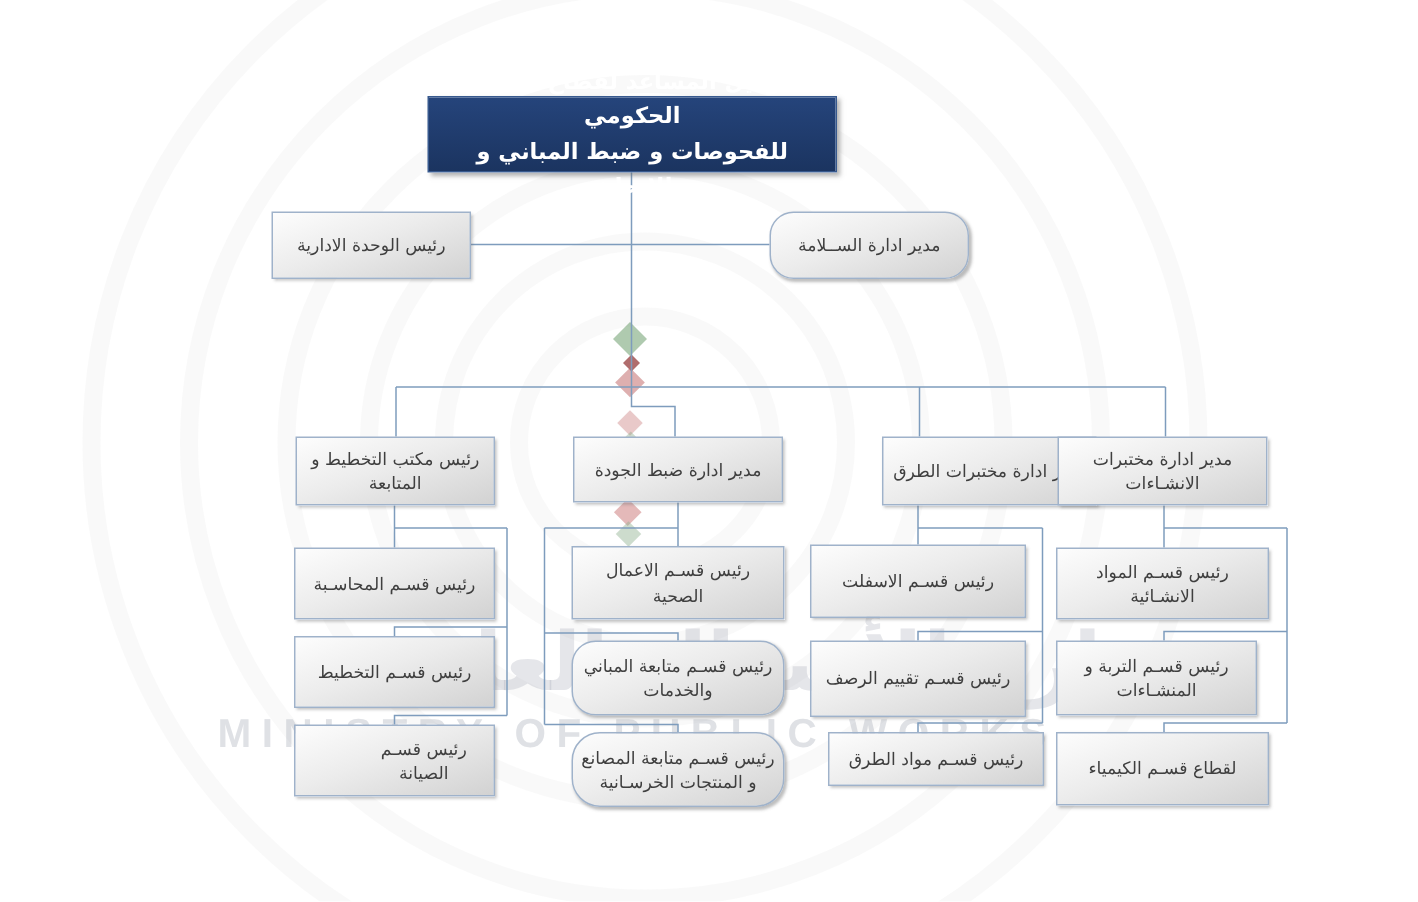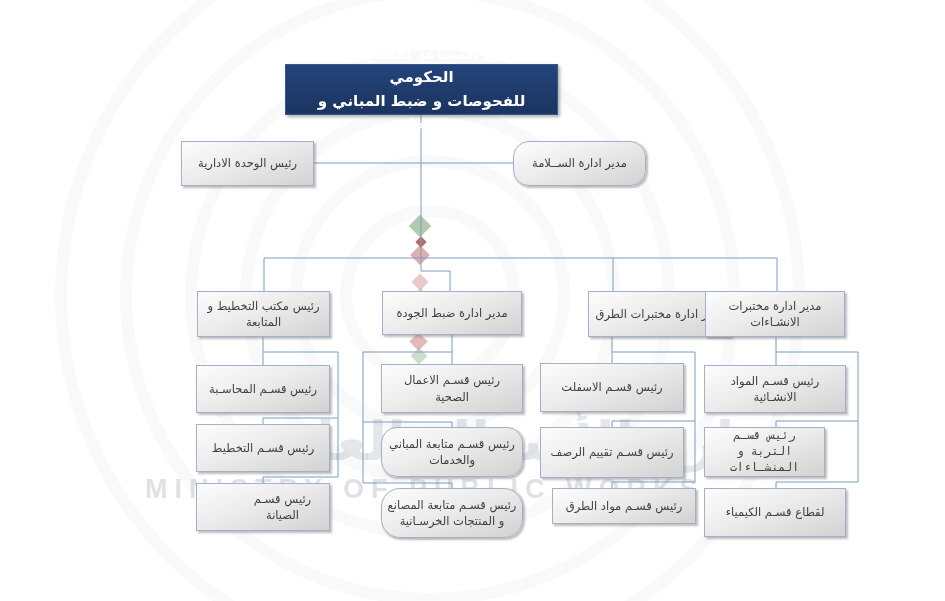--- a/index.html
+++ b/index.html
@@ -117,16 +117,16 @@
 
   <div class="node" style="left:381px;top:364px;width:142px;height:49px;">رئيس قسـم الاعمال الصحية</div>
   <div class="node" style="left:381px;top:427px;width:142px;height:50px;border-radius:16px;">رئيس قسـم متابعة المباني والخدمات</div>
   <div class="node" style="left:381px;top:488px;width:142px;height:50px;border-radius:19px;">رئيس قسـم متابعة المصانع و المنتجات الخرسـانية</div>
 
   <div class="node" style="left:540px;top:363px;width:144px;height:49px;">رئيس قسـم الاسفلت</div>
   <div class="node" style="left:540px;top:427px;width:144px;height:51px;">رئيس قسـم تقييم الرصف</div>
   <div class="node" style="left:552px;top:488px;width:144px;height:36px;">رئيس قسـم مواد الطرق</div>
 
   <div class="node" style="left:704px;top:365px;width:142px;height:48px;">رئيس قسـم المواد الانشـائية</div>
-  <div class="node" style="left:704px;top:427px;width:121px;height:50px;font-family:Liberation Mono, monospace;">رئيس قسـم التربة و المنشـاءات</div>
+  <div class="node" style="left:704px;top:427px;width:134px;height:50px;">رئيس قسـم التربة و المنشـاءات</div>
   <div class="node" style="left:704px;top:488px;width:142px;height:49px;">لقطاع قسـم الكيمياء</div>
 
 </div>
 
 </body></html>

